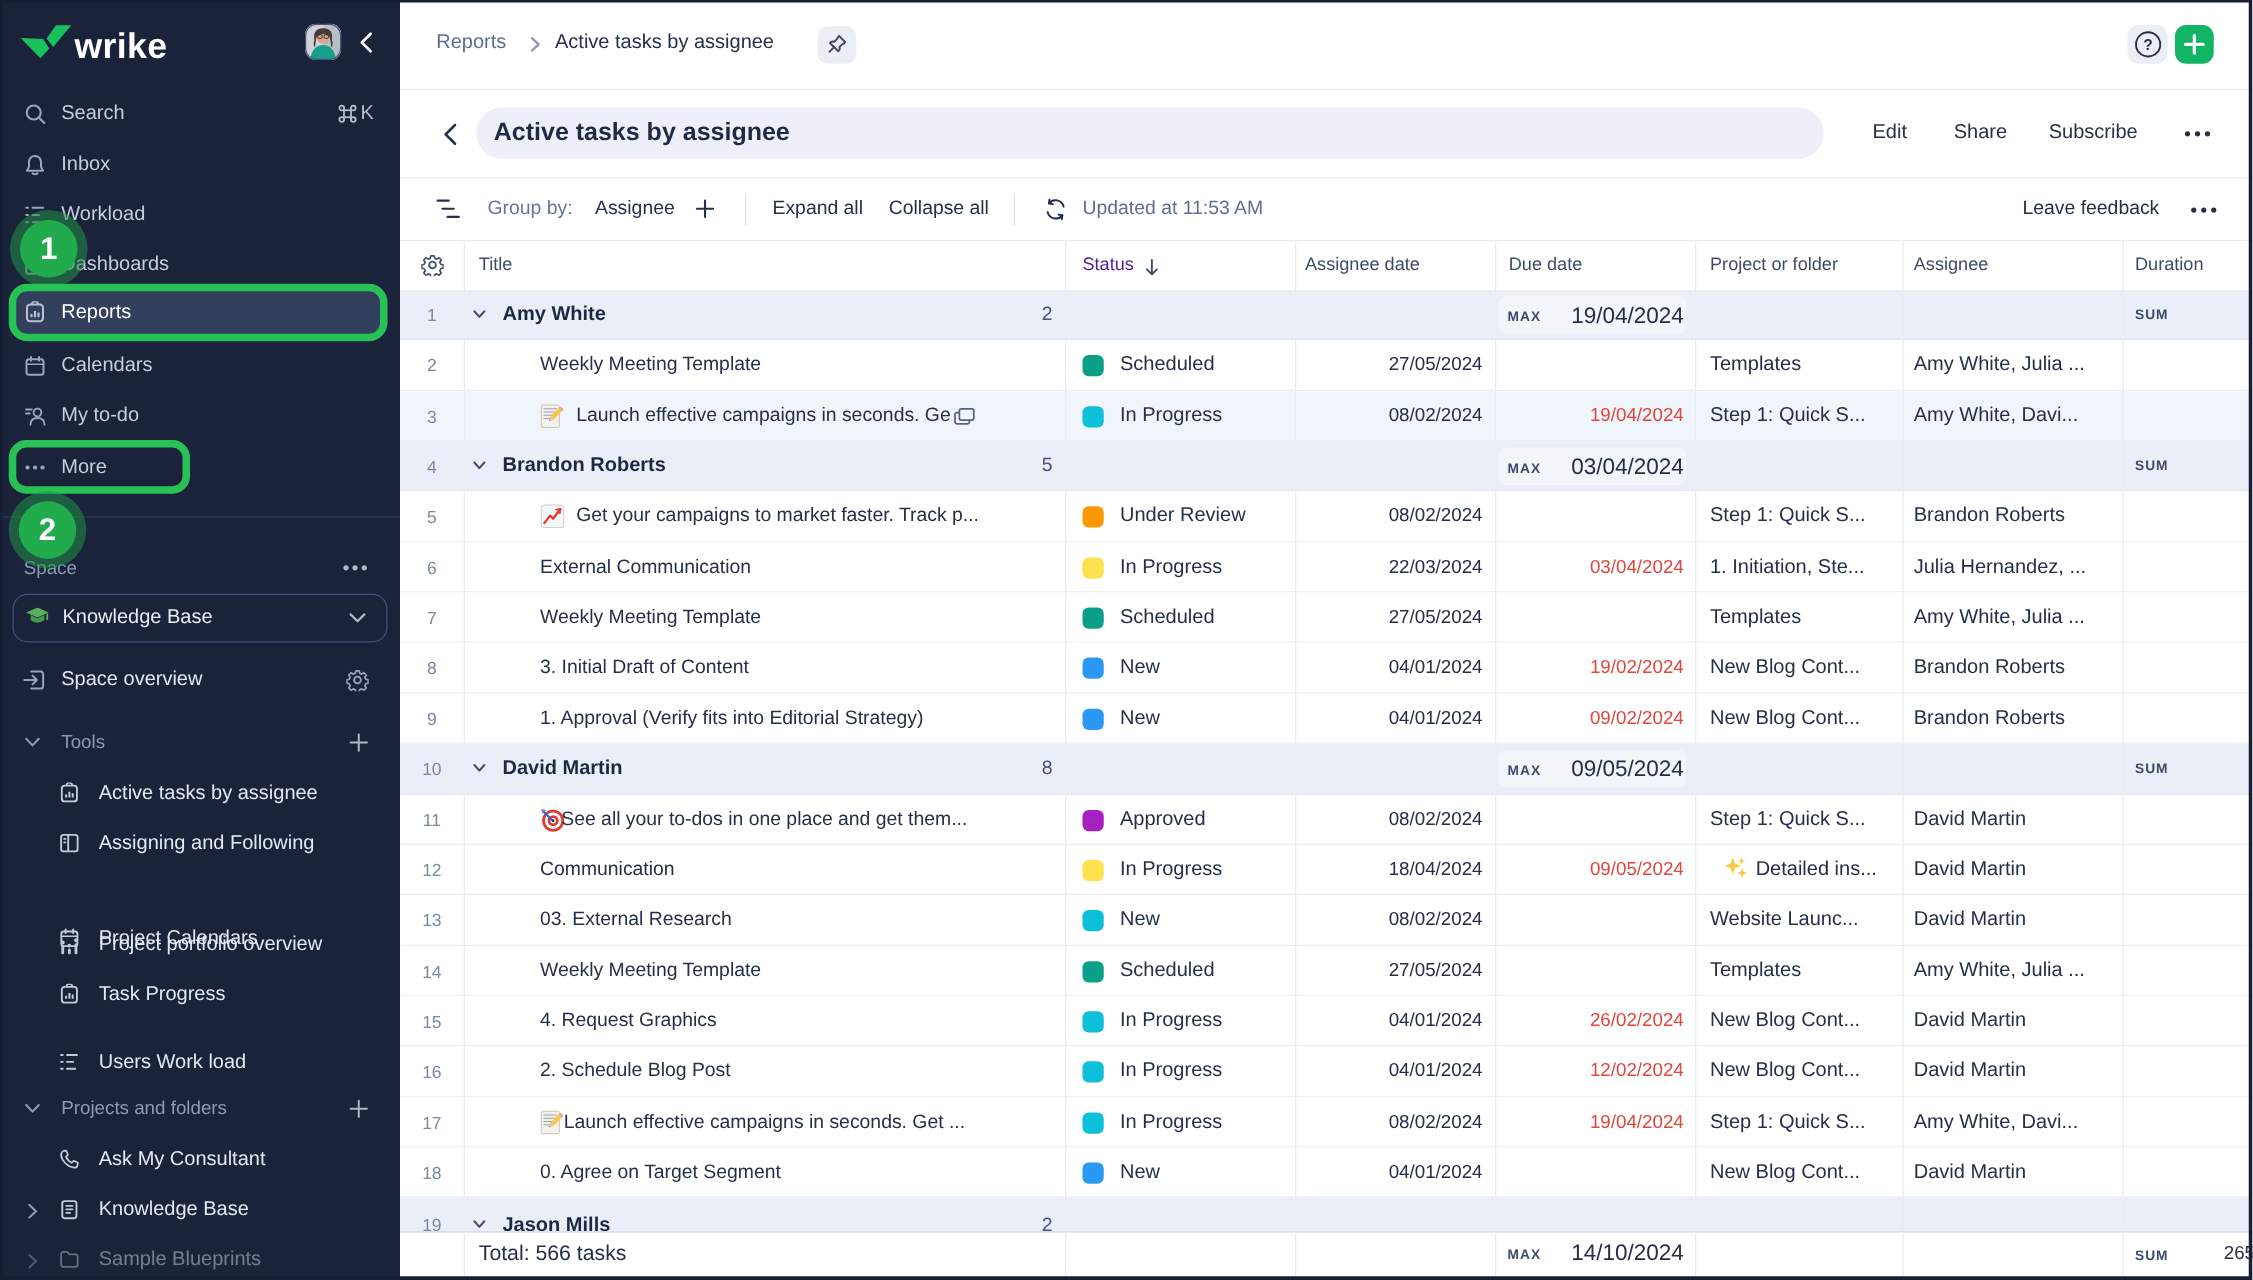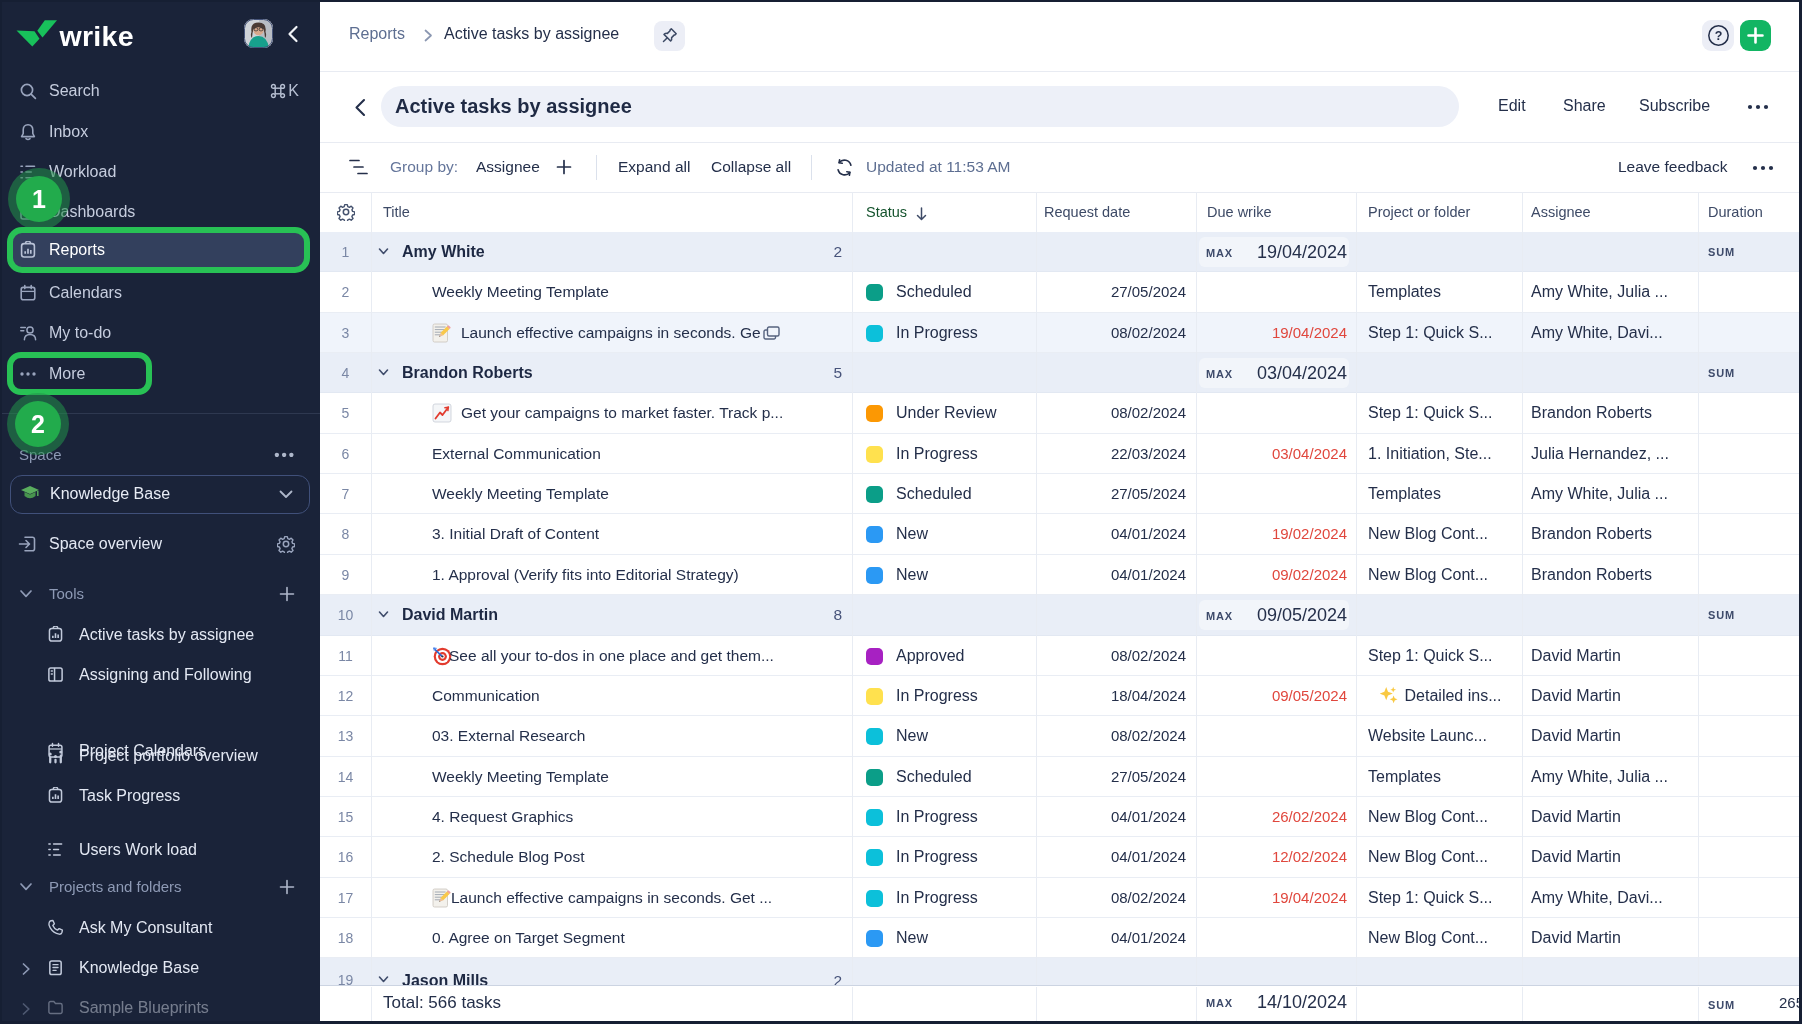--- a/index.html
+++ b/index.html
@@ -382,23 +382,23 @@
           <circle cx="19" cy="3" r="2.1"></circle>
         </g>
       </svg>
 <svg class="abs" style="left:17px;top:203px" width="18" height="18" viewBox="0 0 18 18">
         <g fill="none" stroke="#45526e" stroke-width="1.5">
           <circle cx="9" cy="9" r="2.7"></circle>
           <path d="M7.7 1.6 h2.6 l.5 2 1.6 .7 1.8 -1.1 1.8 1.8 -1.1 1.8 .7 1.6 2 .5 v2.6 l-2 .5 -.7 1.6 1.1 1.8 -1.8 1.8 -1.8 -1.1 -1.6 .7 -.5 2 h-2.6 l-.5 -2 -1.6 -.7 -1.8 1.1 -1.8 -1.8 1.1 -1.8 -.7 -1.6 -2 -.5 v-2.6 l2 -.5 .7 -1.6 -1.1 -1.8 1.8 -1.8 1.8 1.1 1.6 -.7 Z" stroke-width="1.4" stroke-linejoin="round"></path>
         </g>
       </svg>
 <div class="abs" style="left:63px;top:204px;font-size:14.5px;color:#3d4a66;">Title</div>
-<div class="abs" style="left:546px;top:204px;font-size:14.5px;color:#14532d;">Status</div>
-<div class="abs" style="left:724px;top:204px;font-size:14.5px;color:#3d4a66;">Request date</div>
-<div class="abs" style="left:887px;top:204px;font-size:14.5px;color:#3d4a66;">Due wrike</div>
+<div class="abs" style="left:546px;top:204px;font-size:14.5px;color:#4c1d95;">Status</div>
+<div class="abs" style="left:724px;top:204px;font-size:14.5px;color:#3d4a66;">Assignee date</div>
+<div class="abs" style="left:887px;top:204px;font-size:14.5px;color:#3d4a66;">Due date</div>
 <div class="abs" style="left:1048px;top:204px;font-size:14.5px;color:#3d4a66;">Project or folder</div>
 <div class="abs" style="left:1211px;top:204px;font-size:14.5px;color:#3d4a66;">Assignee</div>
 <div class="abs" style="left:1388px;top:204px;font-size:14.5px;color:#3d4a66;">Duration</div>
 <svg class="abs" style="left:596px;top:207px" width="11" height="14" viewBox="0 0 11 14">
         <path d="M5.5 1 v11 M1.5 8.5 L5.5 12.5 L9.5 8.5" stroke="#3d4a66" stroke-width="1.5" fill="none" stroke-linecap="round" stroke-linejoin="round"></path>
       </svg>
 </div>
 <div class="abs" style="left:320px;top:0;width:1482px;height:1024px;">
 <div class="trow grp" style="top:232px;height:40px;">
 <div class="rnum" style="">1</div>

